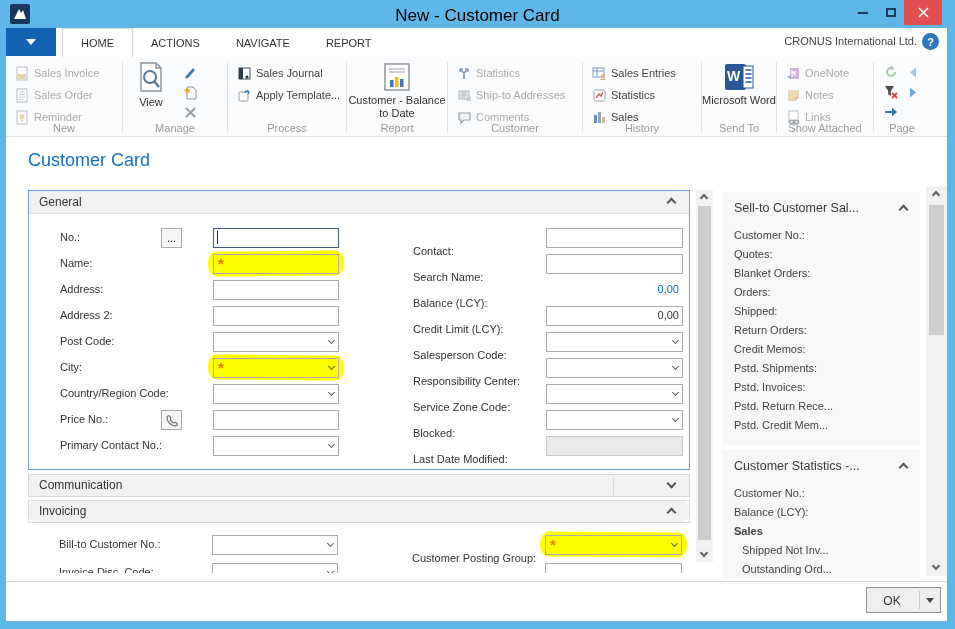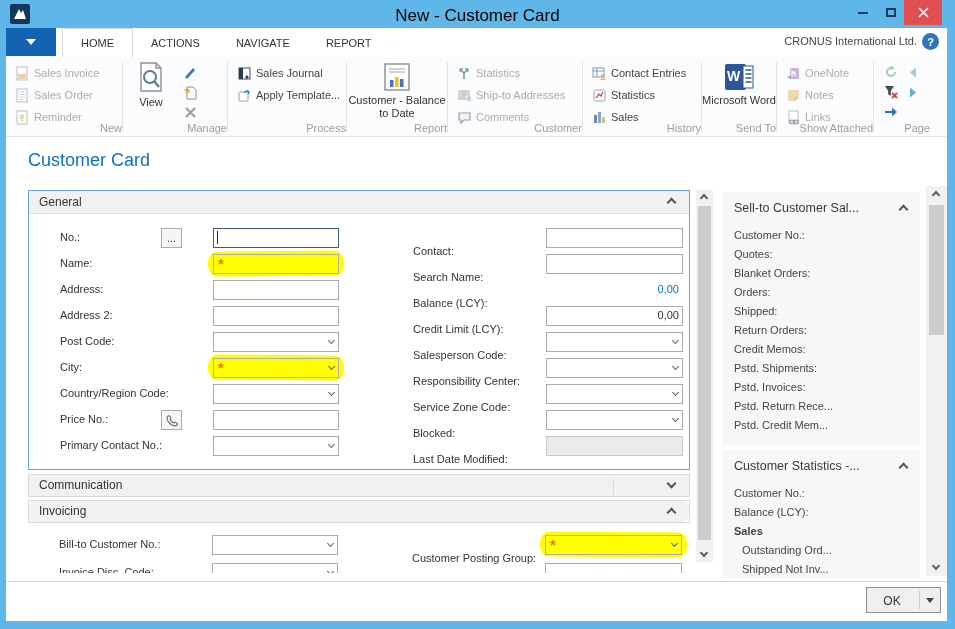--- a/index.html
+++ b/index.html
@@ -29,21 +29,21 @@
   .tab.active { border:1px solid #D8D8D8; border-bottom:none; background:#fff; }
   .company { position:absolute; right:30px; top:7px; color:#444; font-size:11px; }
   .help { position:absolute; right:8px; top:5px; width:17px; height:17px; border-radius:50%;
           background:#2E77BC; color:#fff; font-weight:bold; font-size:11px;
           display:flex; align-items:center; justify-content:center; cursor:pointer; }
 
   
   .ribbon { position:absolute; left:6px; top:57px; width:941px; height:80px; background:#FBFCFD;
             border-bottom:1px solid #E4E4E4; display:flex; }
   .rg { position:relative; height:100%; flex:0 0 auto; }
-  .rgl { position:absolute; bottom:2px; left:0; right:0; text-align:right; color:#9C9C9C; font-size:11px; }
+  .rgl { position:absolute; bottom:2px; left:0; right:0; text-align:center; color:#9C9C9C; font-size:11px; }
   .rsep { flex:0 0 1px; background:#E3E3E3; margin:5px 0 4px 0; }
   .ritems { padding:5px 4px 0 8px; }
   .ritem { display:flex; align-items:center; gap:4px; height:22px; white-space:nowrap; cursor:pointer; color:#444; }
   .ritem.dis { color:#ABABAB; cursor:default; }
   .ric { width:16px; height:16px; flex:0 0 16px; display:flex; align-items:center; justify-content:center; }
   .bigbtn { display:flex; flex-direction:column; align-items:center; padding-top:5px; cursor:pointer; color:#333; }
   .bigbtn .blbl { text-align:center; line-height:13px; margin-top:2px; }
   .mini { width:22px; height:20px; display:flex; align-items:center; justify-content:center; cursor:pointer; }
   .pagegrid { display:grid; grid-template-columns:22px 22px; padding:5px 2px 0 6px; }
 
@@ -305,21 +305,21 @@
     <div class="ritems">
       <div class="ritem">
         <span class="ric">
             <svg width="15" height="15" viewBox="0 0 15 15">
               <rect x="1" y="2" width="11" height="9" fill="#fff" stroke="#7B9BC0"></rect>
               <path d="M1 5 h11 M5 2 v9" stroke="#7B9BC0"></path>
               <circle cx="11" cy="10" r="2.2" fill="#D8B88A"></circle>
               <path d="M8 14 c0-2 6-2 6 0 Z" fill="#D8B88A"></path>
             </svg>
           </span>
-        <span class="rlb">Contact Entries</span>
+        <span class="rlb">Sales Entries</span>
       </div>
       <div class="ritem">
         <span class="ric">
             <svg width="15" height="15" viewBox="0 0 15 15">
               <rect x="2" y="2" width="11" height="11" rx="1.5" fill="#fff" stroke="#9AA0A8"></rect>
               <path d="M4 10 L7 6 L9 8 L11 4" stroke="#C55A5A" fill="none" stroke-width="1.4"></path>
             </svg>
           </span>
         <span class="rlb">Statistics</span>
       </div>
@@ -624,22 +624,22 @@
   </div>
 </div>
 
 <div class="factbox fb2">
   <span class="fb-title">Customer Statistics -...</span>
   <span class="chev up fb-chev"></span>
   <div class="fb-items">
     <div class="fb-item">Customer No.:</div>
     <div class="fb-item">Balance (LCY):</div>
     <div class="fb-item bold">Sales</div>
+    <div class="fb-item ind">Shipped Not Inv...</div>
     <div class="fb-item ind">Outstanding Ord...</div>
-    <div class="fb-item ind">Shipped Not Inv...</div>
   </div>
 </div>
 
 <div class="sbar sb-right">
   <span class="sb-chev" style="left:7px;top:6px;transform:rotate(-135deg);"></span>
   <div class="sb-thumb" style="top:19px;height:130px;left:3px;right:3px;"></div>
   <span class="sb-chev" style="left:7px;bottom:7px;transform:rotate(45deg);"></span>
 </div>
 
 <div class="botline"></div>

